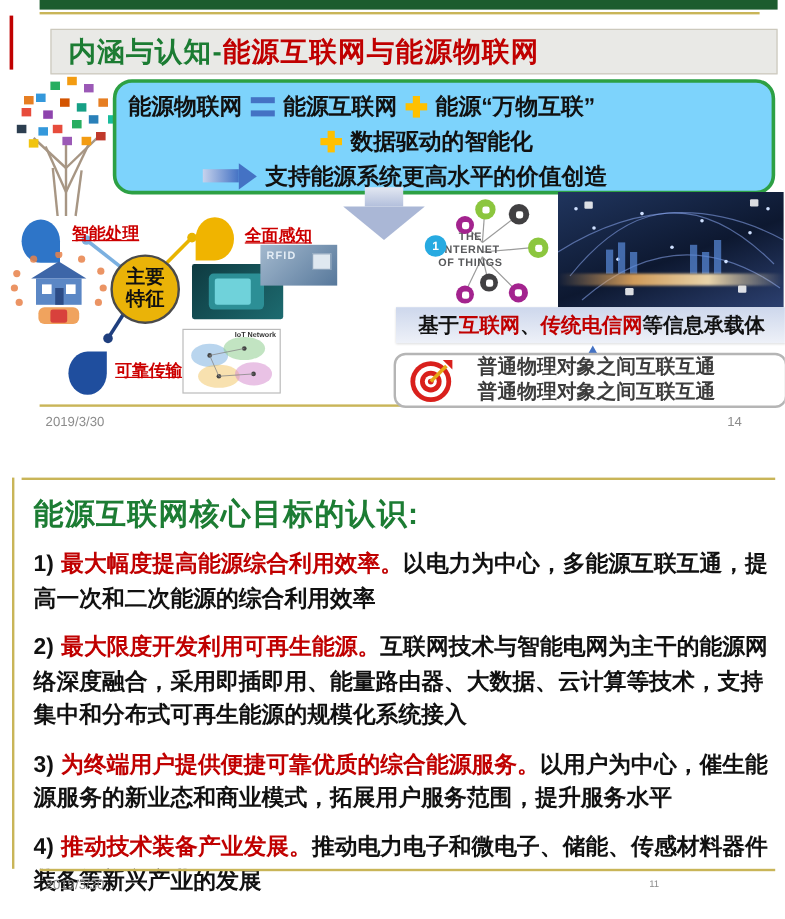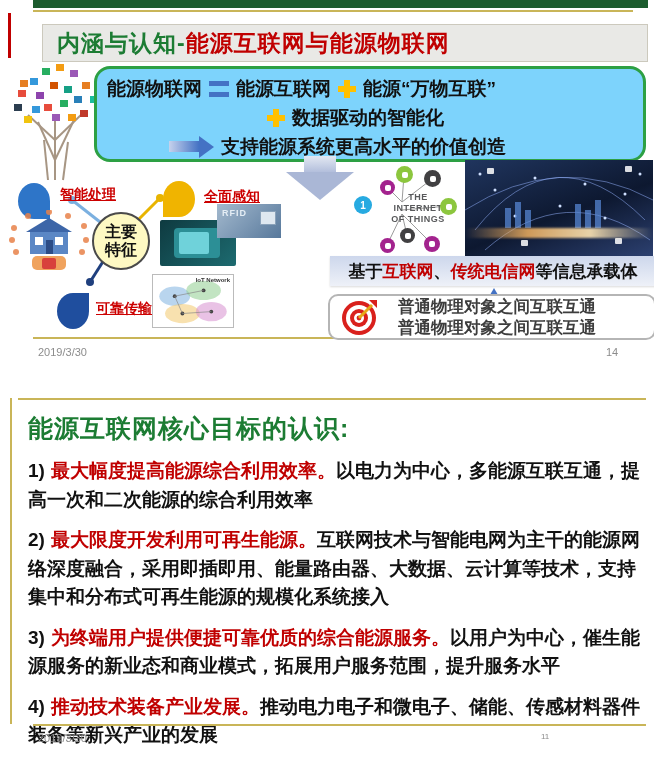--- a/index.html
+++ b/index.html
@@ -49,21 +49,21 @@
   
   .droplet { position:absolute; width:32px; height:36px; border-radius:52% 52% 52% 0; }
   .drop-blue { left:10px; top:183px; background:#2e75c8; transform:scaleX(-1); }
   .drop-gold { left:155px; top:181px; background:#f0b400; }
   .drop-navy { left:49px; top:293px; background:#1f4e9e; transform:rotate(180deg); }
   .feat-label { position:absolute; font-size:14px; font-weight:bold; color:#cc0000; text-decoration:underline; }
   .lbl-smart { left:52px; top:186px; }
   .lbl-sense { left:196px; top:188px;text-align:center; }
   .lbl-trans { left:88px; top:300px; }
   .feat-circle { position:absolute; left:84px; top:212px; width:58px; height:58px;
-                 background:#fef9c3; border:2px solid #4a4a4a; border-radius:50%;
+                 background:#eab308; border:2px solid #4a4a4a; border-radius:50%;
                  display:flex; flex-direction:column; justify-content:center; align-items:center;
                  font-size:16px; font-weight:bold; color:#111; line-height:1.15; }
   .feat-lines { position:absolute; left:30px; top:190px; width:160px; height:110px; }
 
   
   .img-house { position:absolute; left:0; top:210px; width:82px; height:62px; }
   .img-tablet { position:absolute; left:152px; top:220px; width:76px; height:46px;
                 background:linear-gradient(135deg,#0e3a40,#1d6b70); border-radius:2px; }
   .img-tablet .pad { position:absolute; left:14px; top:8px; width:46px; height:30px;
                      background:#2c8f96; border-radius:4px; }
@@ -78,21 +78,21 @@
   .img-iotnet { position:absolute; left:144px; top:274px; width:82px; height:54px;
                 background:#fff; border:1px solid #bbb; }
   .img-iotnet .cap { position:absolute; right:3px; top:2px; font-size:6px; font-weight:bold; color:#333; }
   .img-city { position:absolute; left:457px; top:160px; width:188px; height:96px;
               background:linear-gradient(160deg,#20355e 0%,#0d1830 55%,#2c4070 100%); overflow:hidden; }
   .img-city .streak { position:absolute; left:0; bottom:18px; width:100%; height:10px;
                       background:linear-gradient(90deg,rgba(240,176,96,0),rgba(240,176,96,.85),rgba(255,230,180,.9),rgba(240,176,96,0)); filter:blur(1px); }
 
   
   .iot { position:absolute; left:332px; top:162px; width:122px; height:96px; }
-  .iot .words { position:absolute; left:46px; top:30px; width:64px; text-align:center;
+  .iot .words { position:absolute; left:20px; top:30px; width:64px; text-align:center;
                 font-size:9px; font-weight:bold; color:#58595b; line-height:1.2; letter-spacing:.5px; }
   .node { position:absolute; border-radius:50%; display:flex; align-items:center; justify-content:center; }
   .node i { width:6px; height:6px; background:#fff; border-radius:2px; }
   .n-badge { left:14px; top:34px; width:18px; height:18px; background:#27aae1;
              color:#fff; font-size:10px; font-weight:bold; }
   .n1 { left:56px; top:4px;  width:17px; height:17px; background:#8cc63e; }
   .n2 { left:40px; top:18px; width:15px; height:15px; background:#a3238e; }
   .n3 { left:84px; top:8px;  width:17px; height:17px; background:#414042; }
   .n4 { left:100px;top:36px; width:17px; height:17px; background:#8cc63e; }
   .n5 { left:60px; top:66px; width:15px; height:15px; background:#414042; }

